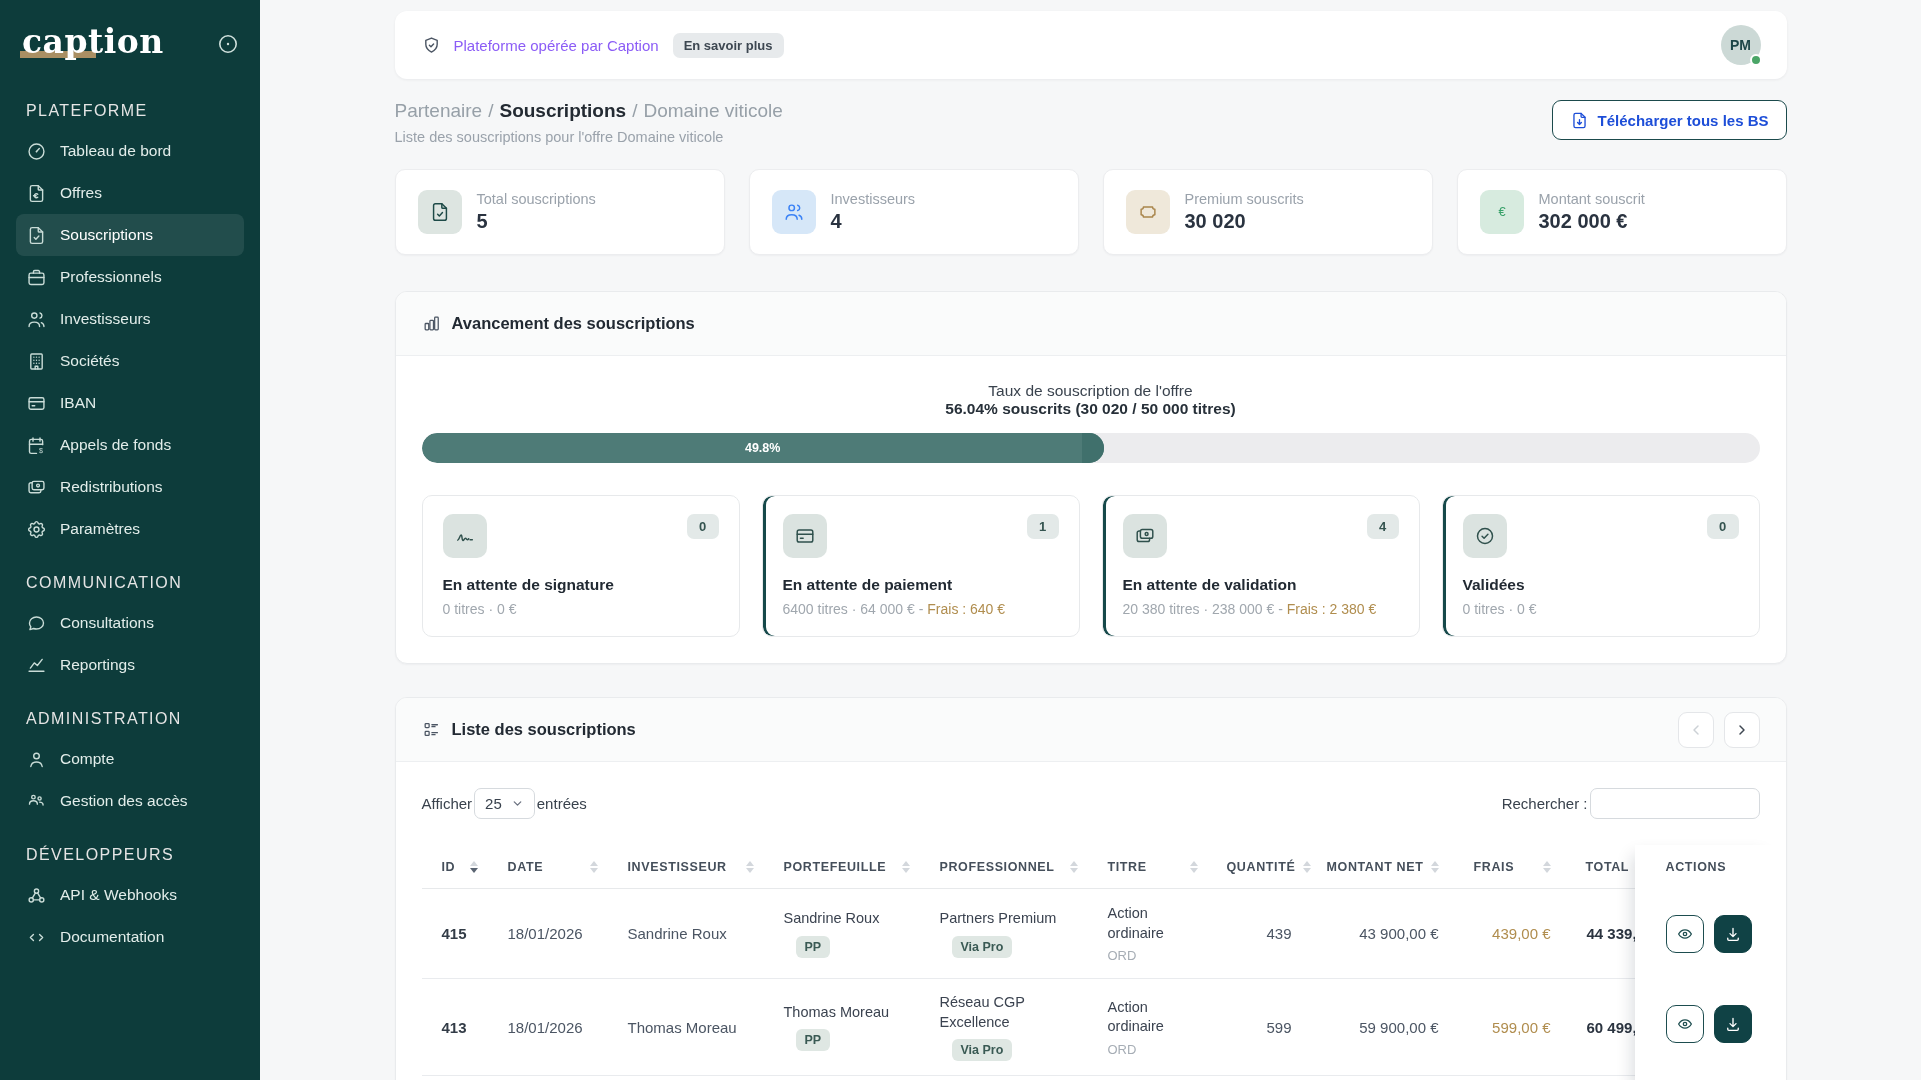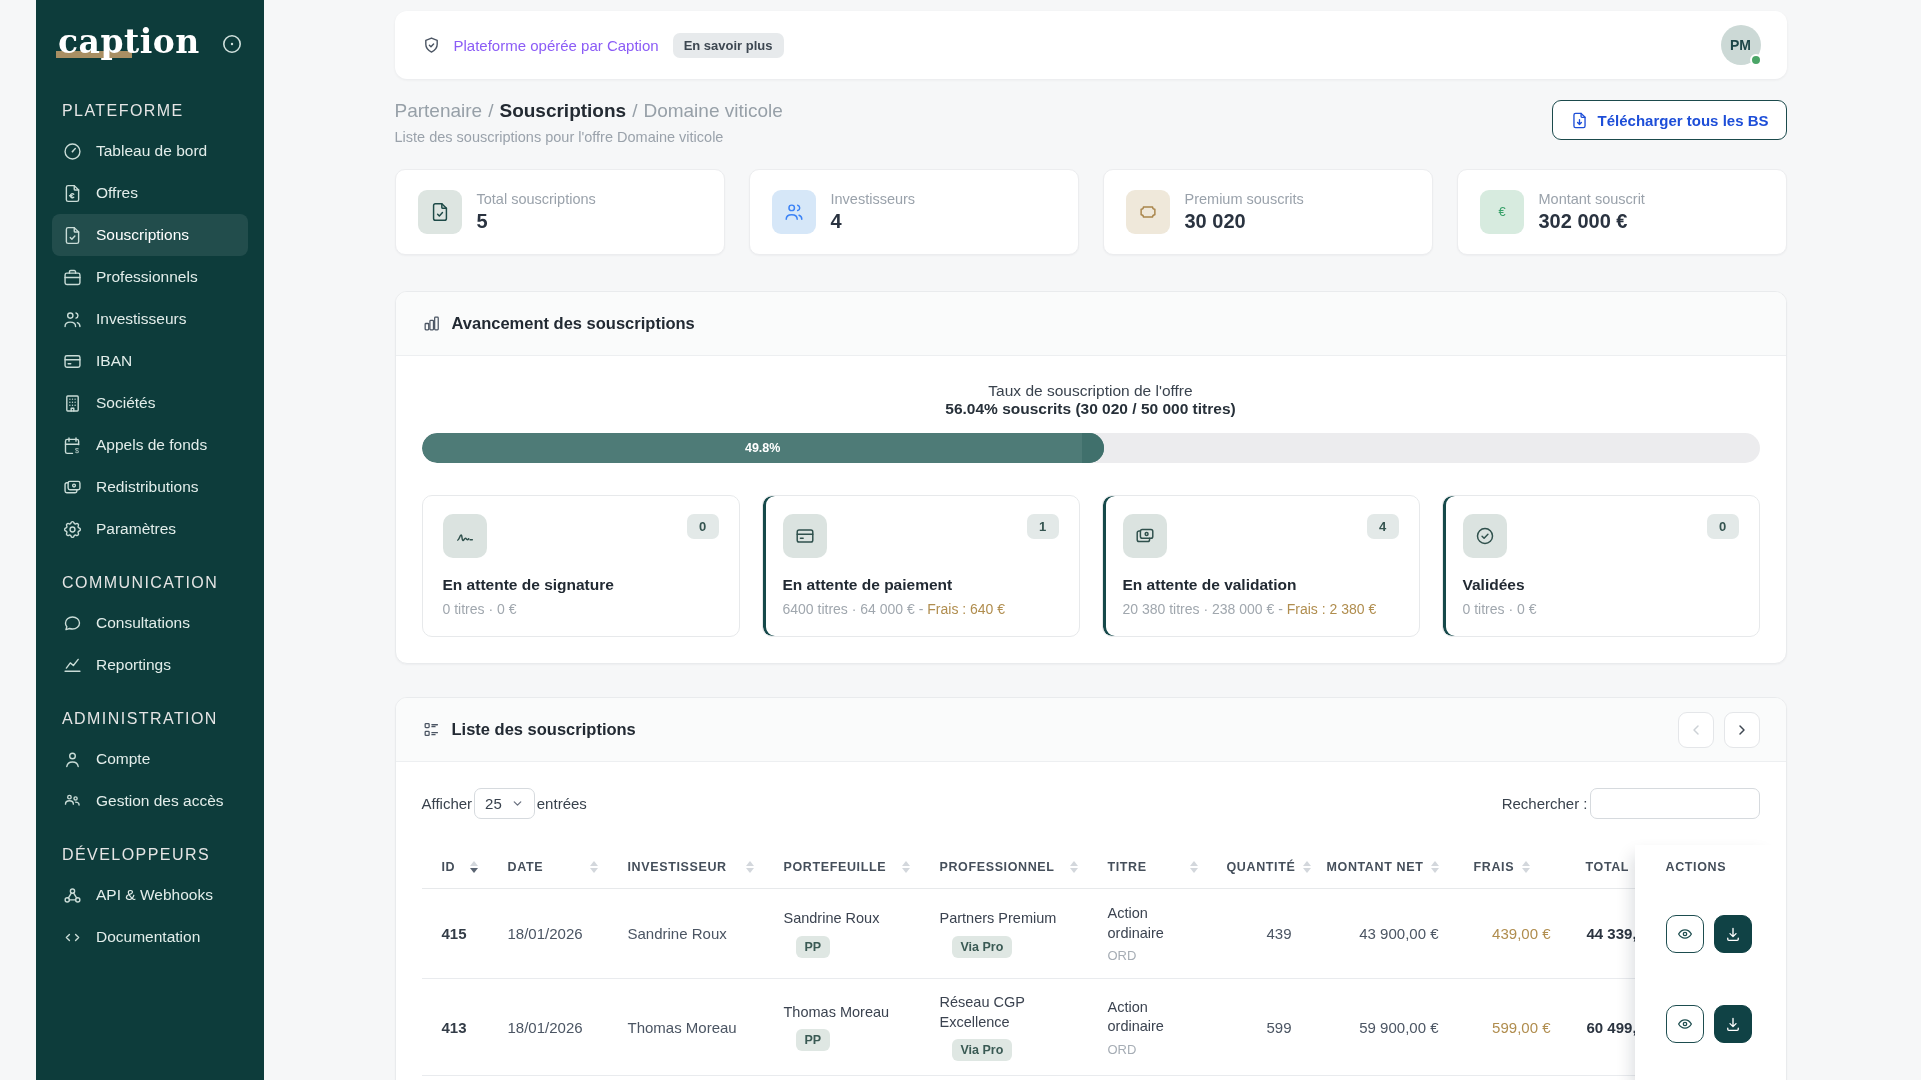--- a/index.html
+++ b/index.html
@@ -3,22 +3,22 @@
 <meta charset="utf-8">
 <style>
   * { box-sizing: border-box; margin: 0; padding: 0; }
   html,body { width:1921px; height:1080px; overflow:hidden; }
   body {
     font-family:"Liberation Sans", sans-serif;
     background:#f6f7f8; color:#374151; font-size:15px;
   }
   
   .sidebar {
-    position:fixed; left:0; top:0; bottom:0; width:228px;
-    background:#0d3c3b; padding:22px 16px 20px; z-index:5;margin-left:36px;
+    position:fixed; left:0; top:0; bottom:0; width:260px;
+    background:#0d3c3b; padding:22px 16px 20px; z-index:5;
   }
   .logo-row { position:relative; height:56px; }
   .logo { position:relative; display:inline-block; margin-left:6px; cursor:pointer; }
   .logo-bar { position:absolute; left:-2px; bottom:4px; width:76px; height:7px; background:#a98f63; }
   .logo-text { position:relative; font-family:"DejaVu Serif", serif; font-weight:700;
     font-size:33px; color:#ffffff; letter-spacing:.5px; line-height:1.2; }
   .collapse-btn { position:absolute; right:4px; top:10px; width:24px; height:24px;
     color:#cfe0dc; cursor:pointer; }
   .nav-section-label {
     margin:24px 0 10px; padding-left:10px; font-size:16px; font-weight:400;
@@ -125,21 +125,21 @@
     background:#fff; outline:none; padding:0 10px; font:inherit; }
   
   .tbl { position:relative; }
   .tbl-scroll { overflow:hidden; width:100%; }
   .tgrid { display:grid; grid-template-columns:66px 120px 156px 156px 168px 120px 100px 147px 112px 110px;
     width:1255px; align-items:center; }
   .thead-row { height:44px; border-bottom:1px solid #e7e9eb; }
   .th { display:flex; align-items:center; justify-content:space-between; gap:8px;
     padding:0 10px 0 20px; font-size:12.5px; font-weight:700; letter-spacing:.05em;
     color:#454f5b; cursor:pointer; white-space:nowrap; }
-  .th.num { justify-content:flex-start; padding-right:16px;padding-left:19px; }
+  .th.num { justify-content:space-between; padding-right:16px;padding-left:19px; }
   .sort { display:flex; flex-direction:column; gap:2px; flex:0 0 auto; }
   .tri-up { width:0; height:0; border-left:4px solid transparent; border-right:4px solid transparent;
     border-bottom:5px solid #d3d7dc; }
   .tri-down { width:0; height:0; border-left:4px solid transparent; border-right:4px solid transparent;
     border-top:5px solid #d3d7dc; }
   .th.sorted .tri-down { border-top-color:#5a6472; }
   .trow { min-height:90px; border-bottom:1px solid #e9ebee; }
   .td { padding:14px 16px 14px 20px; font-size:15px; color:#4b5563; }
   .td.num { text-align:right; white-space:nowrap; }
   .td .name { font-size:14.5px; color:#3b4350; line-height:1.35; }
@@ -226,36 +226,36 @@
           <path d="M3.5 20c0-3.2 2.6-5 6-5s6 1.8 6 5"></path>
           <path d="M16 4.6a3 3 0 0 1 0 5.8"></path>
           <path d="M17.5 15.6c2 .7 3 2.2 3 4.4"></path>
         </svg>
       </span>
     <span>Investisseurs</span>
   </div>
   <div class="nav-item">
     <span class="nav-ic">
         <svg viewBox="0 0 24 24" fill="none" stroke="currentColor" stroke-width="1.6" stroke-linecap="round" stroke-linejoin="round">
+          <rect x="5.5" y="3.5" width="13" height="17" rx="1"></rect>
+          <path d="M9 7h.01M12 7h.01M15 7h.01M9 10.5h.01M12 10.5h.01M15 10.5h.01M9 14h.01M12 14h.01M15 14h.01"></path>
+          <path d="M10.5 20.5v-3h3v3"></path>
+        </svg>
+      </span>
+    <span>Sociétés</span>
+  </div>
+  <div class="nav-item">
+    <span class="nav-ic">
+        <svg viewBox="0 0 24 24" fill="none" stroke="currentColor" stroke-width="1.6" stroke-linecap="round" stroke-linejoin="round">
           <rect x="3.5" y="5.5" width="17" height="13" rx="2"></rect>
           <path d="M3.5 10h17"></path>
           <path d="M7 14.5h3"></path>
         </svg>
       </span>
     <span>IBAN</span>
-  </div>
-  <div class="nav-item">
-    <span class="nav-ic">
-        <svg viewBox="0 0 24 24" fill="none" stroke="currentColor" stroke-width="1.6" stroke-linecap="round" stroke-linejoin="round">
-          <rect x="5.5" y="3.5" width="13" height="17" rx="1"></rect>
-          <path d="M9 7h.01M12 7h.01M15 7h.01M9 10.5h.01M12 10.5h.01M15 10.5h.01M9 14h.01M12 14h.01M15 14h.01"></path>
-          <path d="M10.5 20.5v-3h3v3"></path>
-        </svg>
-      </span>
-    <span>Sociétés</span>
   </div>
   <div class="nav-item">
     <span class="nav-ic">
         <svg viewBox="0 0 24 24" fill="none" stroke="currentColor" stroke-width="1.6" stroke-linecap="round" stroke-linejoin="round">
           <path d="M19 11V7a2 2 0 0 0-2-2H6a2 2 0 0 0-2 2v12a2 2 0 0 0 2 2h6"></path>
           <path d="M8 3.5V7M16 3.5V7M4 10.5h15"></path>
           <text x="17" y="21" font-size="8" fill="currentColor" stroke="none" text-anchor="middle">$</text>
         </svg>
       </span>
     <span>Appels de fonds</span>

